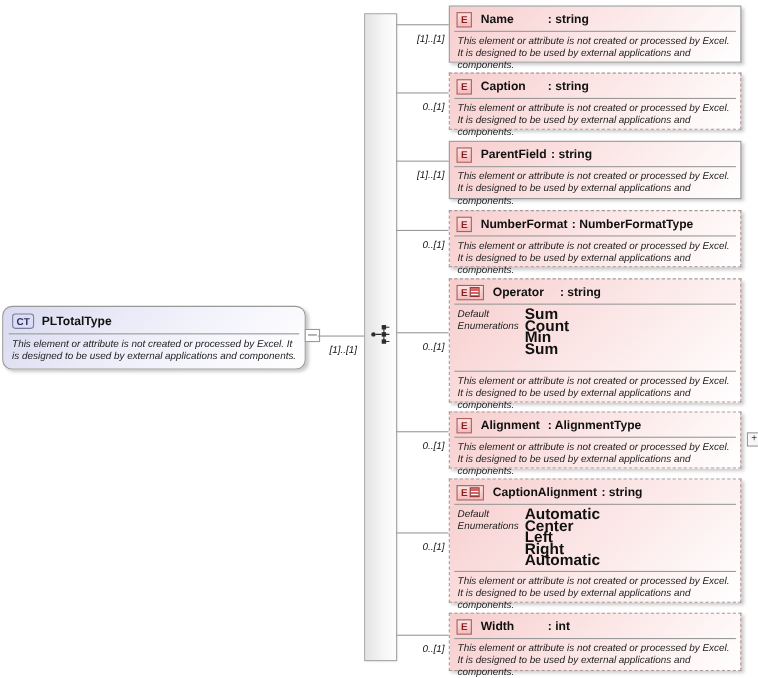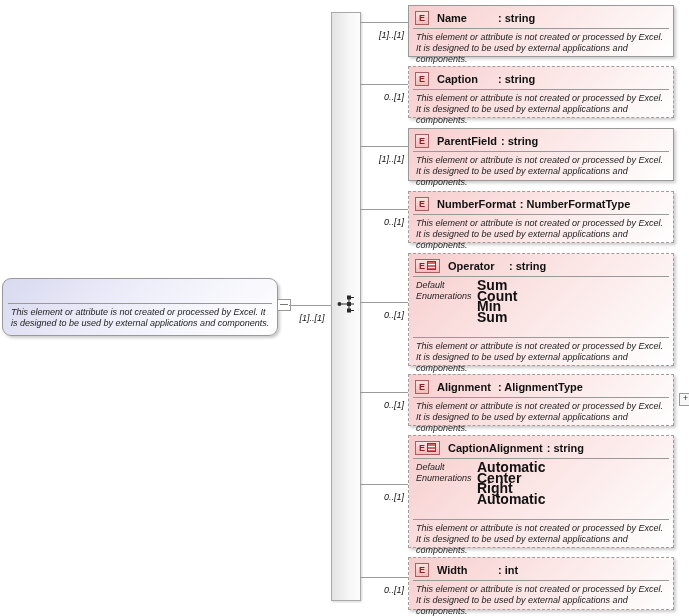--- a/index.html
+++ b/index.html
@@ -85,20 +85,24 @@
     position:absolute;left:679px;width:11px;height:11px;background:#f7f7f7;
     border:1px solid #999;font-size:9px;line-height:9px;text-align:center;color:#333;
   }
 </style>
 </head>
 <body>
 
 <div id="canvas">
 
   <div class="root-box">
+    <div class="root-header">
+      <span class="ct-badge">CT</span>
+      <span class="root-title">PLTotalType</span>
+    </div>
     <div class="root-div"></div>
     <div class="root-desc">This element or attribute is not created or processed by Excel. It is designed to be used by external applications and components.</div>
   </div>
 
   <div class="collapse-handle">
       <div class="minus"></div>
     </div>
 
   <div class="hline" style="left:289px;top:305px;width:42px;"></div>
   <div class="card-label" style="left:292px;top:293px;width:40px;text-align:center;">[1]..[1]</div>
@@ -237,20 +241,24 @@
           <div class="enum-row">
             <span class="lab">Default</span>
             <span class="val">Automatic</span>
           </div>
           <div class="enum-row">
             <span class="lab">Enumerations</span>
             <span class="val">Center</span>
           </div>
           <div class="enum-row">
             <span class="lab"></span>
+            <span class="val">Left</span>
+          </div>
+          <div class="enum-row">
+            <span class="lab"></span>
             <span class="val">Right</span>
           </div>
           <div class="enum-row">
             <span class="lab"></span>
             <span class="val">Automatic</span>
           </div>
         </div>
     <div class="el-div2"></div>
     <div class="el-desc">This element or attribute is not created or processed by Excel. It is designed to be used by external applications and components.</div>
   </div>

